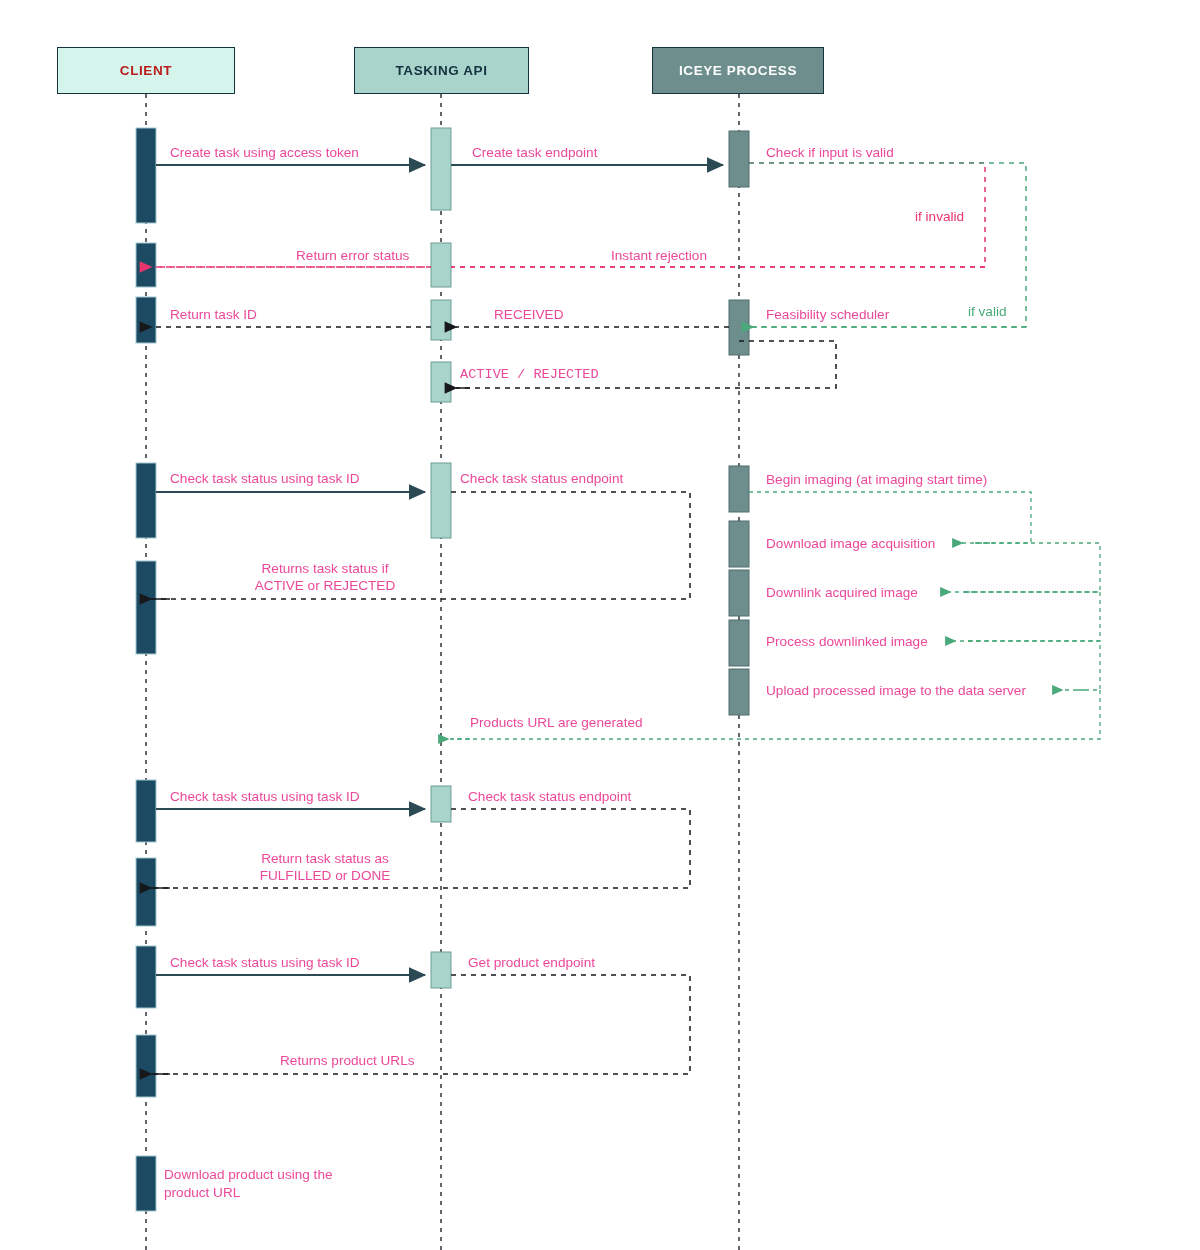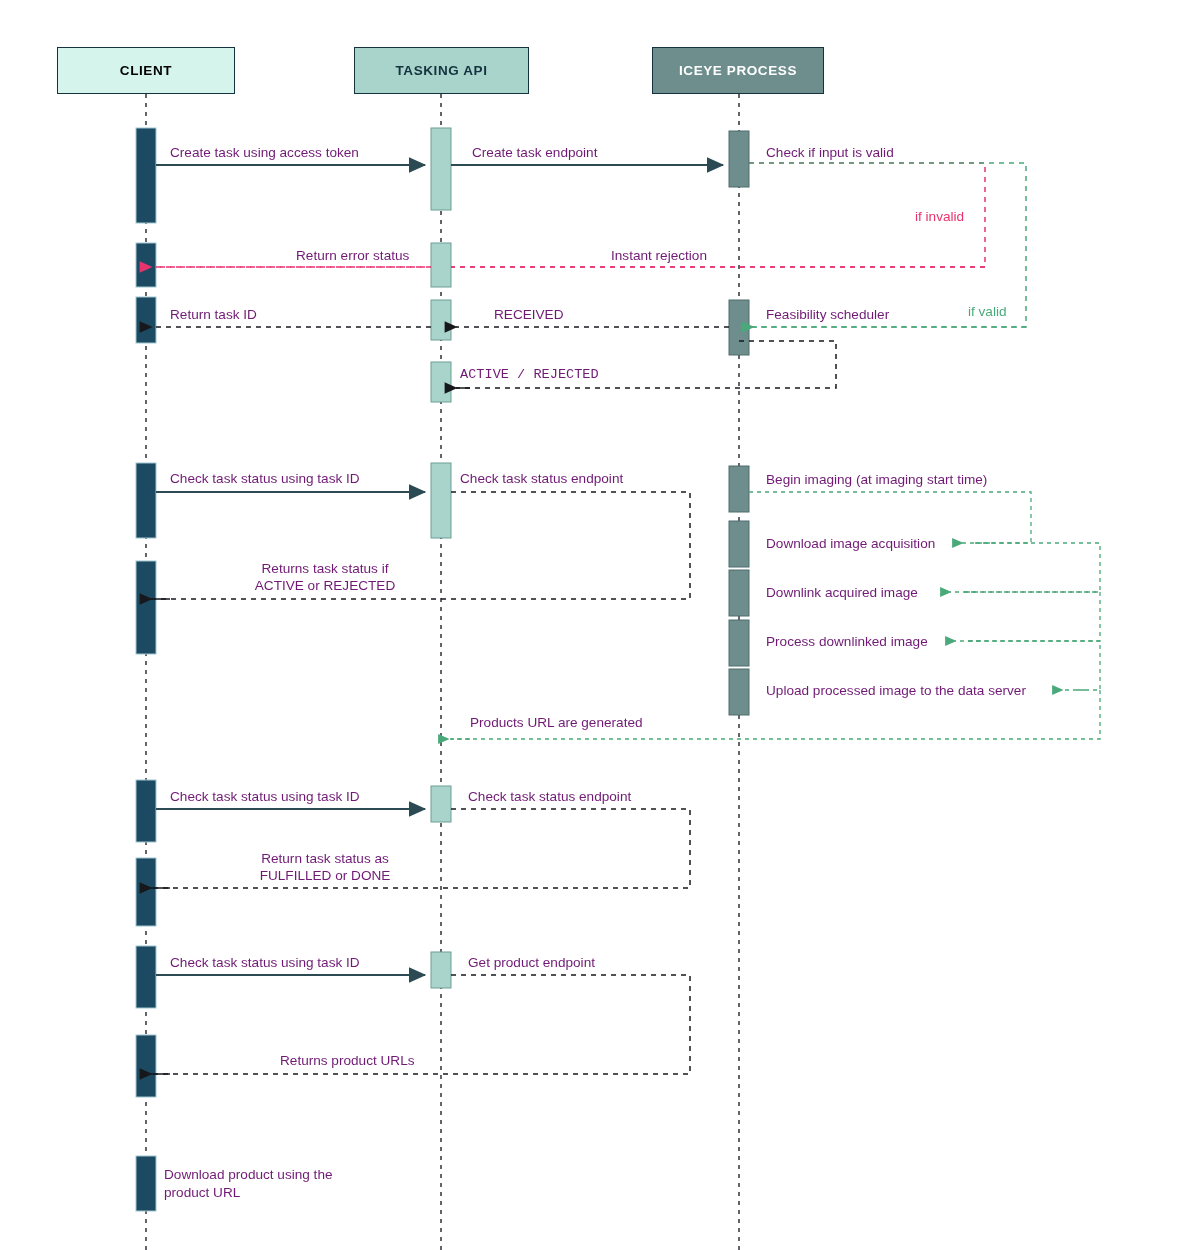--- a/index.html
+++ b/index.html
@@ -8,31 +8,31 @@
     font-family:"Liberation Sans","DejaVu Sans",sans-serif;
     -webkit-font-smoothing:antialiased;
   }
   #stage{position:relative;width:1200px;height:1250px;overflow:hidden;background:#fff;}
   svg#diagram{position:absolute;left:0;top:0;width:1200px;height:1250px;}
 
   .lane-box{position:absolute;box-sizing:border-box;border:1.6px solid #15323f;
       display:flex;align-items:center;justify-content:center;}
   .lane-box span{font-size:13.5px;font-weight:700;letter-spacing:.6px;}
 
-  .lbl{position:absolute;font-size:13.6px;color:#701a75;line-height:1.25;white-space:pre;}
+  .lbl{position:absolute;font-size:13.6px;color:#ec4899;line-height:1.25;white-space:pre;}
   .lbl.right{text-align:right;}
   .cond{position:absolute;font-size:13.6px;line-height:1.2;white-space:pre;}
 </style>
 </head>
 <body>
 
 <div id="stage">
 
   <div class="lane-box" style="left:57px;top:47px;width:178px;height:47px;background:#d5f5ec;">
-    <span style="color:#000000;">CLIENT</span>
+    <span style="color:#b91c1c;">CLIENT</span>
   </div>
 
   <div class="lane-box" style="left:354px;top:47px;width:175px;height:47px;background:#a9d4cb;">
     <span style="color:#15323f;">TASKING API</span>
   </div>
 
   <div class="lane-box" style="left:652px;top:47px;width:172px;height:47px;background:#6e8d8d;">
     <span style="color:#ffffff;">ICEYE PROCESS</span>
   </div>
 

